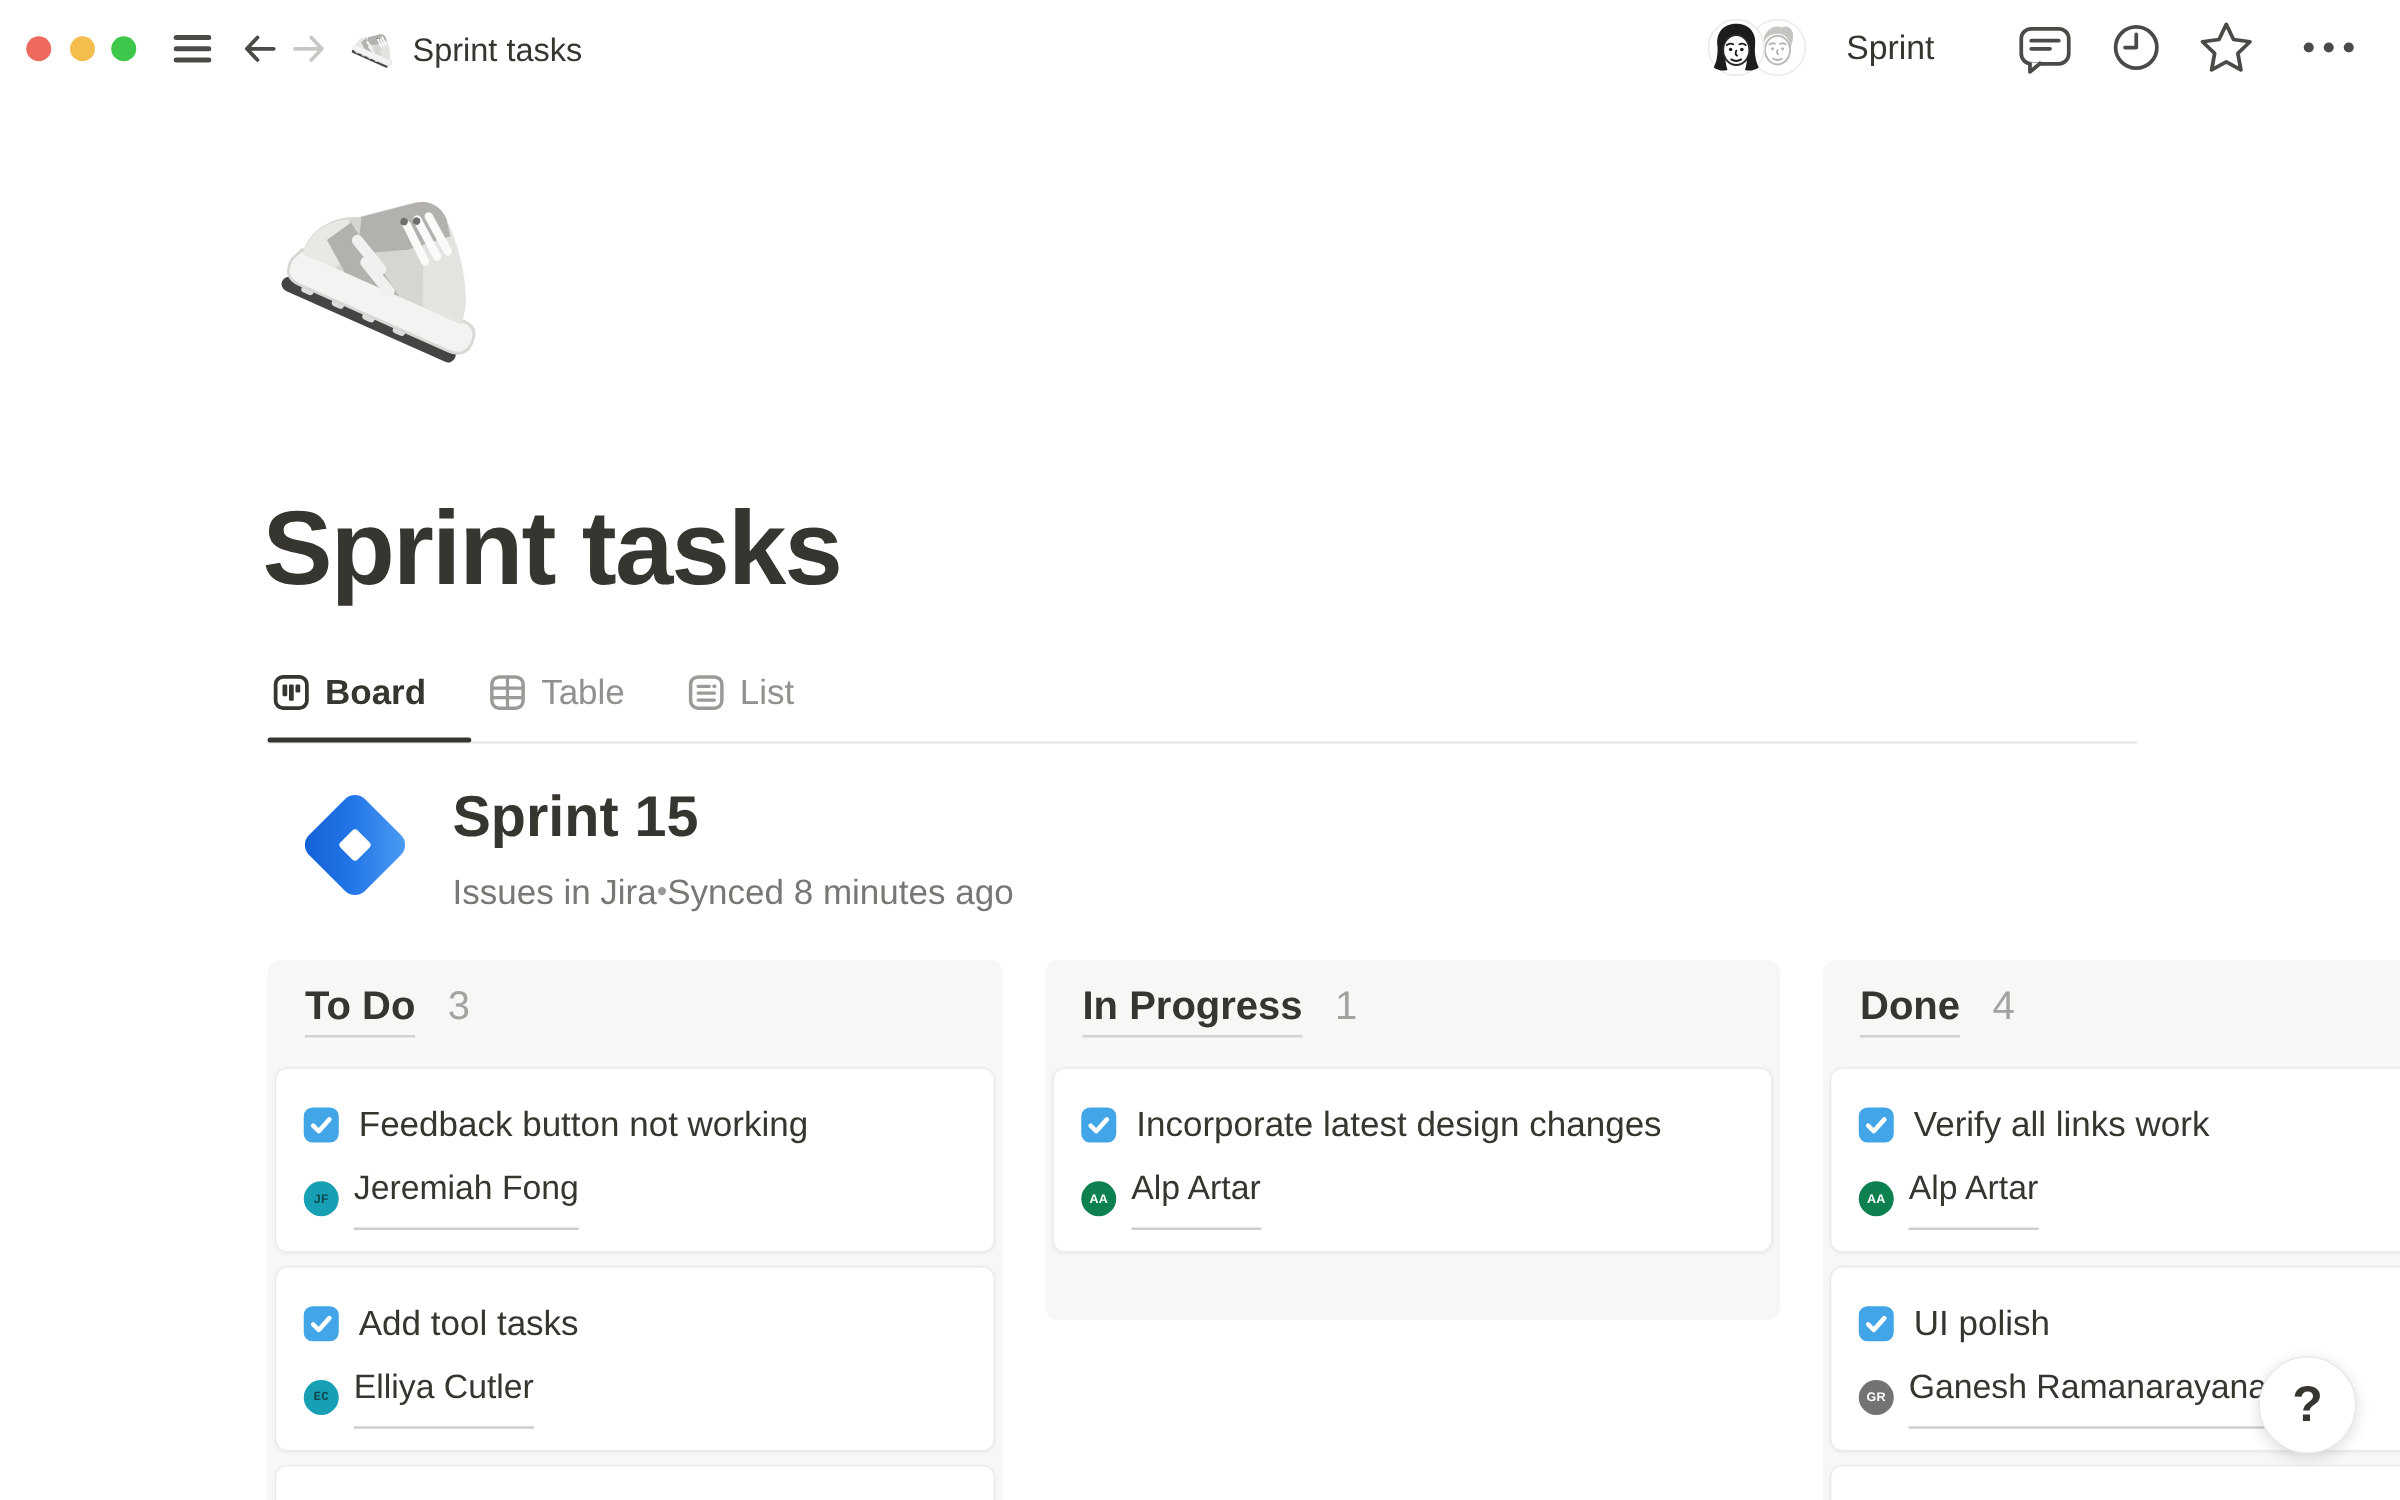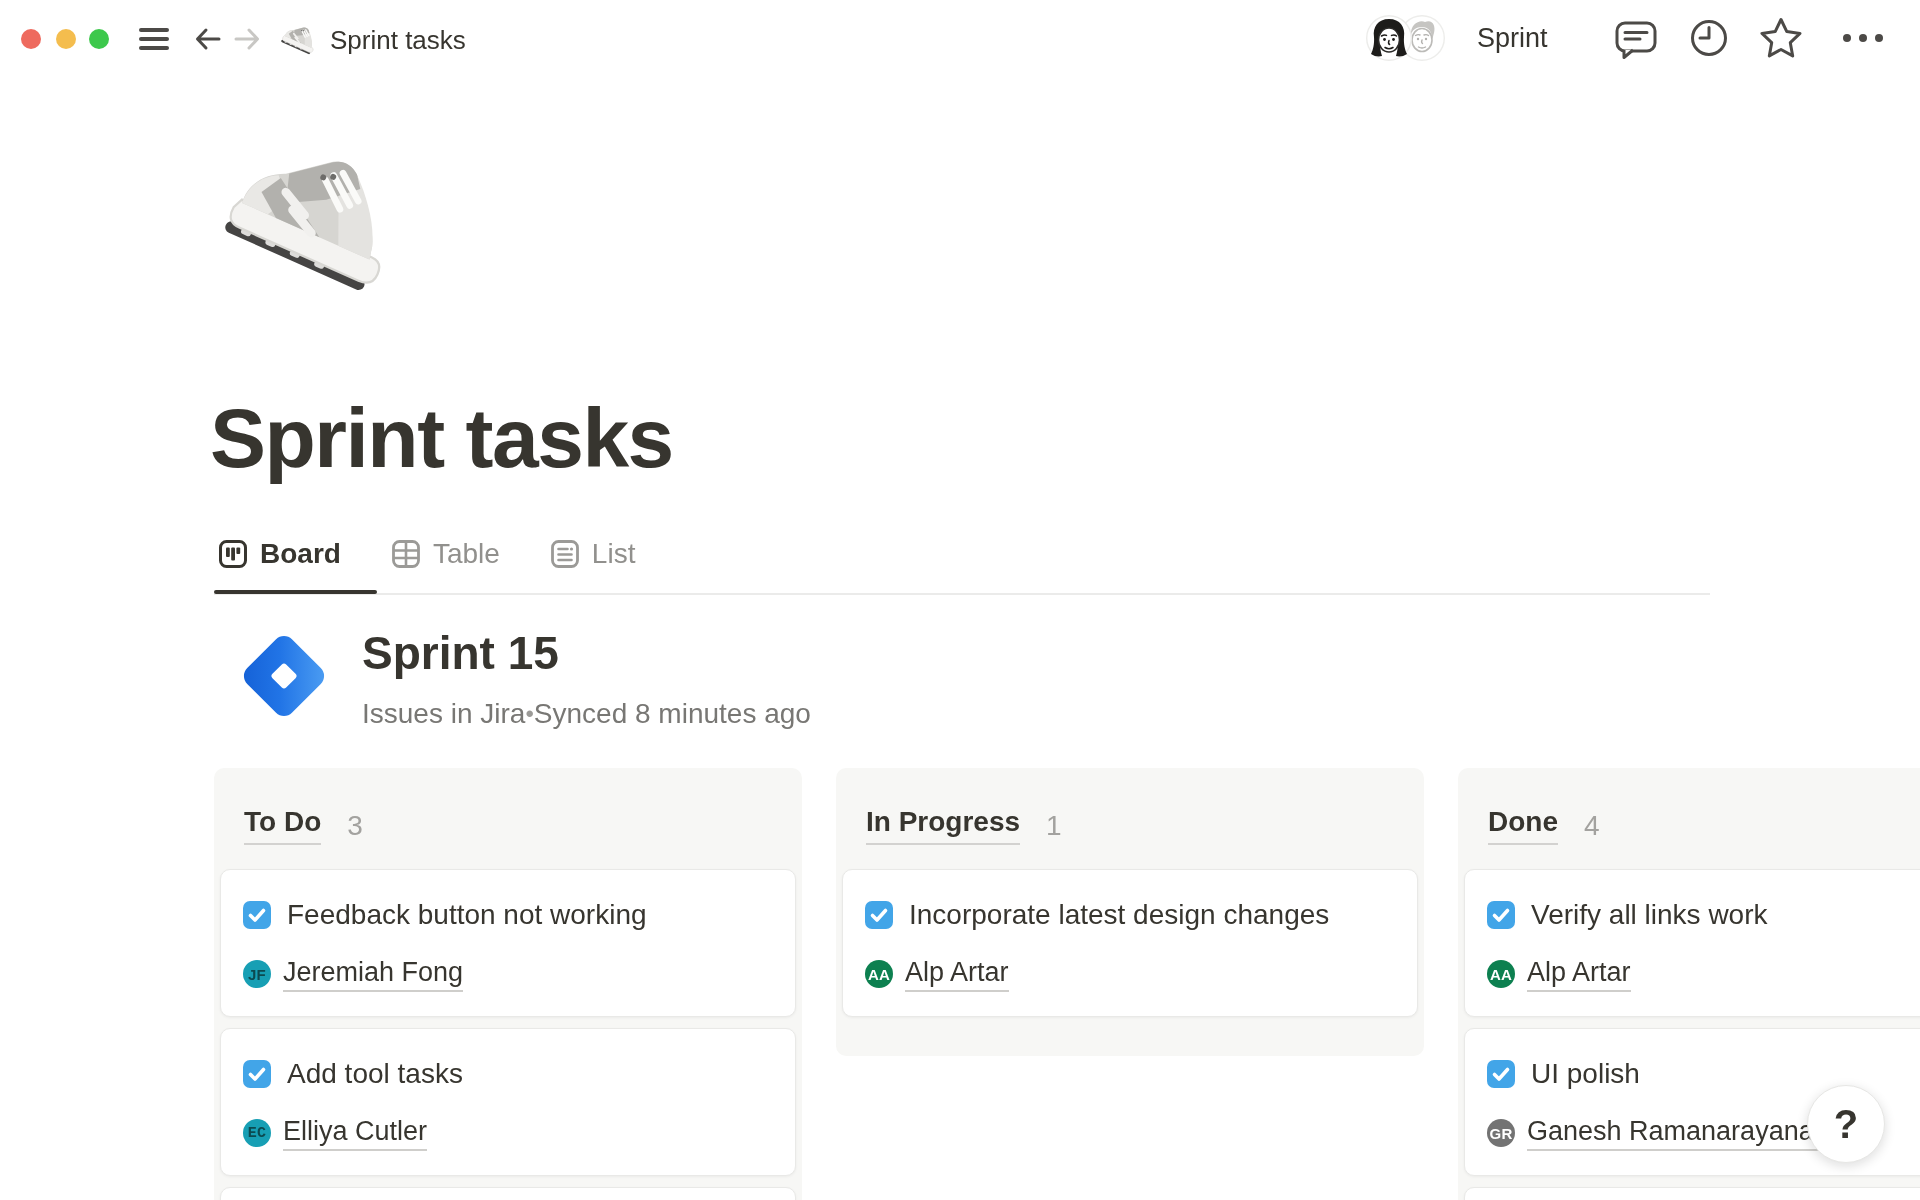--- a/index.html
+++ b/index.html
@@ -39,35 +39,35 @@
   .linked-title{position:absolute;left:362px;top:626px;font-size:46px;font-weight:700;color:#37352f}
   .linked-sub{position:absolute;left:362px;top:698px;font-size:28px;color:#787774;display:flex;gap:0;align-items:center}
   .linked-sub .dot{color:#9b9a97;font-size:24px}
 
   
   .column{position:absolute;top:768px;width:588px;background:#f7f7f5;border-radius:10px;
           padding:6px;box-sizing:border-box}
   .col-todo{left:214px;height:560px}
   .col-progress{left:836px;height:288px}
   .col-done{left:1458px;height:560px}
-  .col-head{margin:32px 0 0 24px;font-size:28px;display:flex;align-items:center}
+  .col-head{margin:12px 0 0 24px;font-size:32px;display:flex;align-items:flex-start}
   .col-name{font-weight:600;color:#37352f;border-bottom:2px solid #d3d2d0;padding-bottom:5px;cursor:pointer}
   .col-count{margin-left:26px;color:#a3a29f;font-weight:500}
   .cards{display:flex;flex-direction:column;gap:11px;margin-top:24px}
   .card{background:#fff;border:1px solid #e9e9e7;border-radius:10px;
         box-shadow:0 1px 3px rgba(15,15,15,.05);padding:24px 24px 28px 22px;cursor:pointer}
   .card.partial{min-height:160px}
   .card-title{font-size:28px;font-weight:500;line-height:42px;color:#37352f}
   .checkbox{display:inline-block;width:28px;height:28px;border-radius:7px;margin-right:16px;
             vertical-align:-5px;position:relative}
   .checkbox svg{position:absolute;left:0;top:0}
   .assignee{margin-top:24px;display:flex;align-items:center;gap:12px;height:28px}
   .avatar{width:28px;height:28px;border-radius:50%;display:flex;align-items:center;justify-content:center;
-          font-size:15px;font-weight:700;letter-spacing:.2px;flex:0 0 auto}
-  .person{font-size:27px;font-weight:500;color:#37352f;border-bottom:2px solid #cfcecb;padding-bottom:2px;cursor:pointer}
+          font-size:10px;font-weight:700;letter-spacing:.2px;flex:0 0 auto}
+  .person{font-size:27px;font-weight:500;color:#37352f;border-bottom:2px solid #cfcecb;padding-bottom:16px;cursor:pointer}
 
   
   .help-btn{position:absolute;left:1807px;top:1085px;width:76px;height:76px;border-radius:50%;background:#fff;
             border:1px solid #e7e7e5;box-shadow:0 3px 12px rgba(15,15,15,.14);display:flex;align-items:center;
             justify-content:center;font-size:40px;font-weight:600;color:#37352f;z-index:9;cursor:pointer}
   .hidden-defs{position:absolute;width:0;height:0;overflow:hidden}
 </style>
 </head>
 <body>
 

